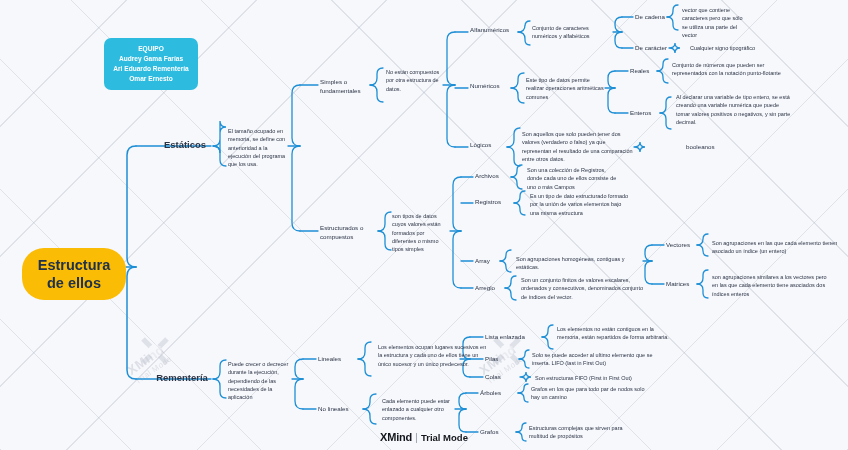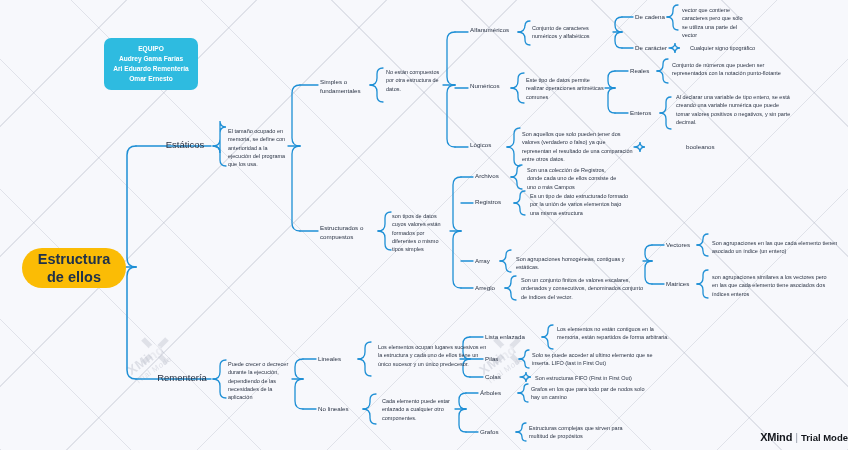--- a/index.html
+++ b/index.html
@@ -60,27 +60,27 @@
     background:#2EBBE0;
     color:#ffffff;
     border-radius:7px;
     font-size:6.6px;
     font-weight:bold;
     text-align:center;
     line-height:1.55;
     display:flex;align-items:center;justify-content:center;
     padding:4px 6px;
   }
-  .lvl1{font-size:9.5px;color:#2b3445;text-align:center;font-weight:normal;}
+  .lvl1{font-size:9.5px;color:#2b3445;text-align:center;font-weight:bold;}
   .lbl{font-size:6.2px;color:#2b3445;line-height:1.45;}
   .desc{font-size:5.5px;color:#2b3445;line-height:1.52;}
   .footer{
     position:absolute;
     left:0;right:0;bottom:7px;
-    text-align:right;
+    text-align:center;
     font-size:11px;
     color:#13161c;
   }
   .footer .b{font-weight:bold;letter-spacing:-.2px;}
   .footer .sep{color:#9aa0ad;margin:0 3px;font-weight:normal;}
   .footer .t{font-weight:bold;font-size:9.5px;}
 </style>
 </head>
 <body>
 
@@ -241,21 +241,21 @@
       <path d="M466 409 q-7 0 -7 7 L459 425 q0 7 7 7"></path>
       <path d="M466 393 L478 393"></path>
       <path d="M466 432 L478 432"></path>
       <path d="M518 393 q6 0 6 -5 L524 388 q0 -4 4 -4"></path>
       <path d="M518 393 q6 0 6 5 L524 398 q0 4 4 4"></path>
       <path d="M516 432 q6 0 6 -5 L522 427 q0 -4 4 -4"></path>
       <path d="M516 432 q6 0 6 5 L522 437 q0 4 4 4"></path>
     </g>
   </svg>
 
-  <div class="node root" style="left:22px;top:248px;width:104px;height:40px;">
+  <div class="node root" style="left:22px;top:248px;width:104px;height:52px;">
     <div>
       <div>Estructura</div>
       <div>de ellos</div>
     </div>
   </div>
 
   <div class="node equipo" style="left:104px;top:38px;width:94px;height:52px;">
     <div>
       <div>EQUIPO</div>
       <div>Audrey Gama Farías</div>

